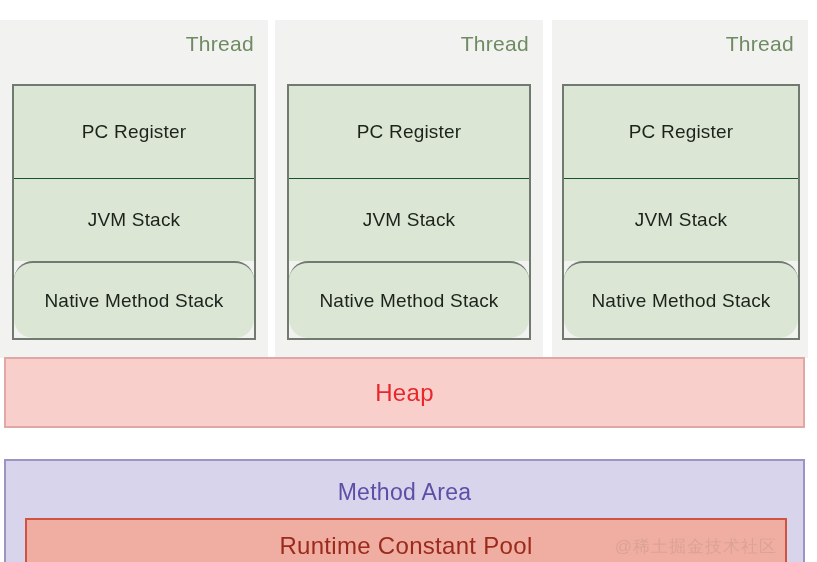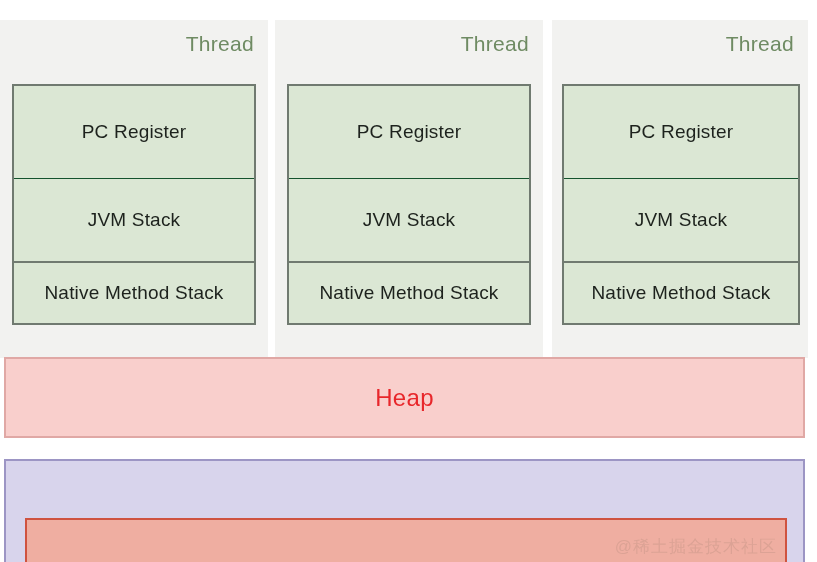--- a/index.html
+++ b/index.html
@@ -73,29 +73,29 @@
     display: flex;
     align-items: center;
     justify-content: center;
     color: #1d221d;
     font-size: 19px;
     letter-spacing: 0.2px;
     white-space: nowrap;
   }
   .mem-box.pc     { height: 92px; }
   .mem-box.jvm    { height: 83px; border-top: 1px solid #14532d; }
-  .mem-box.native { height: 62px; border-top: 2px solid #707a70; }
+  .mem-box.native { height: 77px; border-top: 2px solid #707a70; border-radius: 19px; }
 
   
   .heap {
     position: absolute;
     left: 4px;
     top: 357px;
     width: 801px;
-    height: 81px;
+    height: 71px;
     box-sizing: border-box;
     background: #f9cfcc;
     border: 2px solid #e0a8a5;
     display: flex;
     align-items: center;
     justify-content: center;
   }
   .heap-label {
     color: #e8272b;
     font-size: 24px;
@@ -190,19 +190,21 @@
       </div>
     </div>
 
   </div>
 
   <div class="heap">
     <span class="heap-label">Heap</span>
   </div>
 
   <div class="method-area">
+    <div class="method-area-label">Method Area</div>
 
     <div class="constant-pool">
+      <span class="constant-pool-label">Runtime Constant Pool</span>
       <span class="watermark">@稀土掘金技术社区</span>
     </div>
   </div>
 
 </div>
 
 </body></html>

